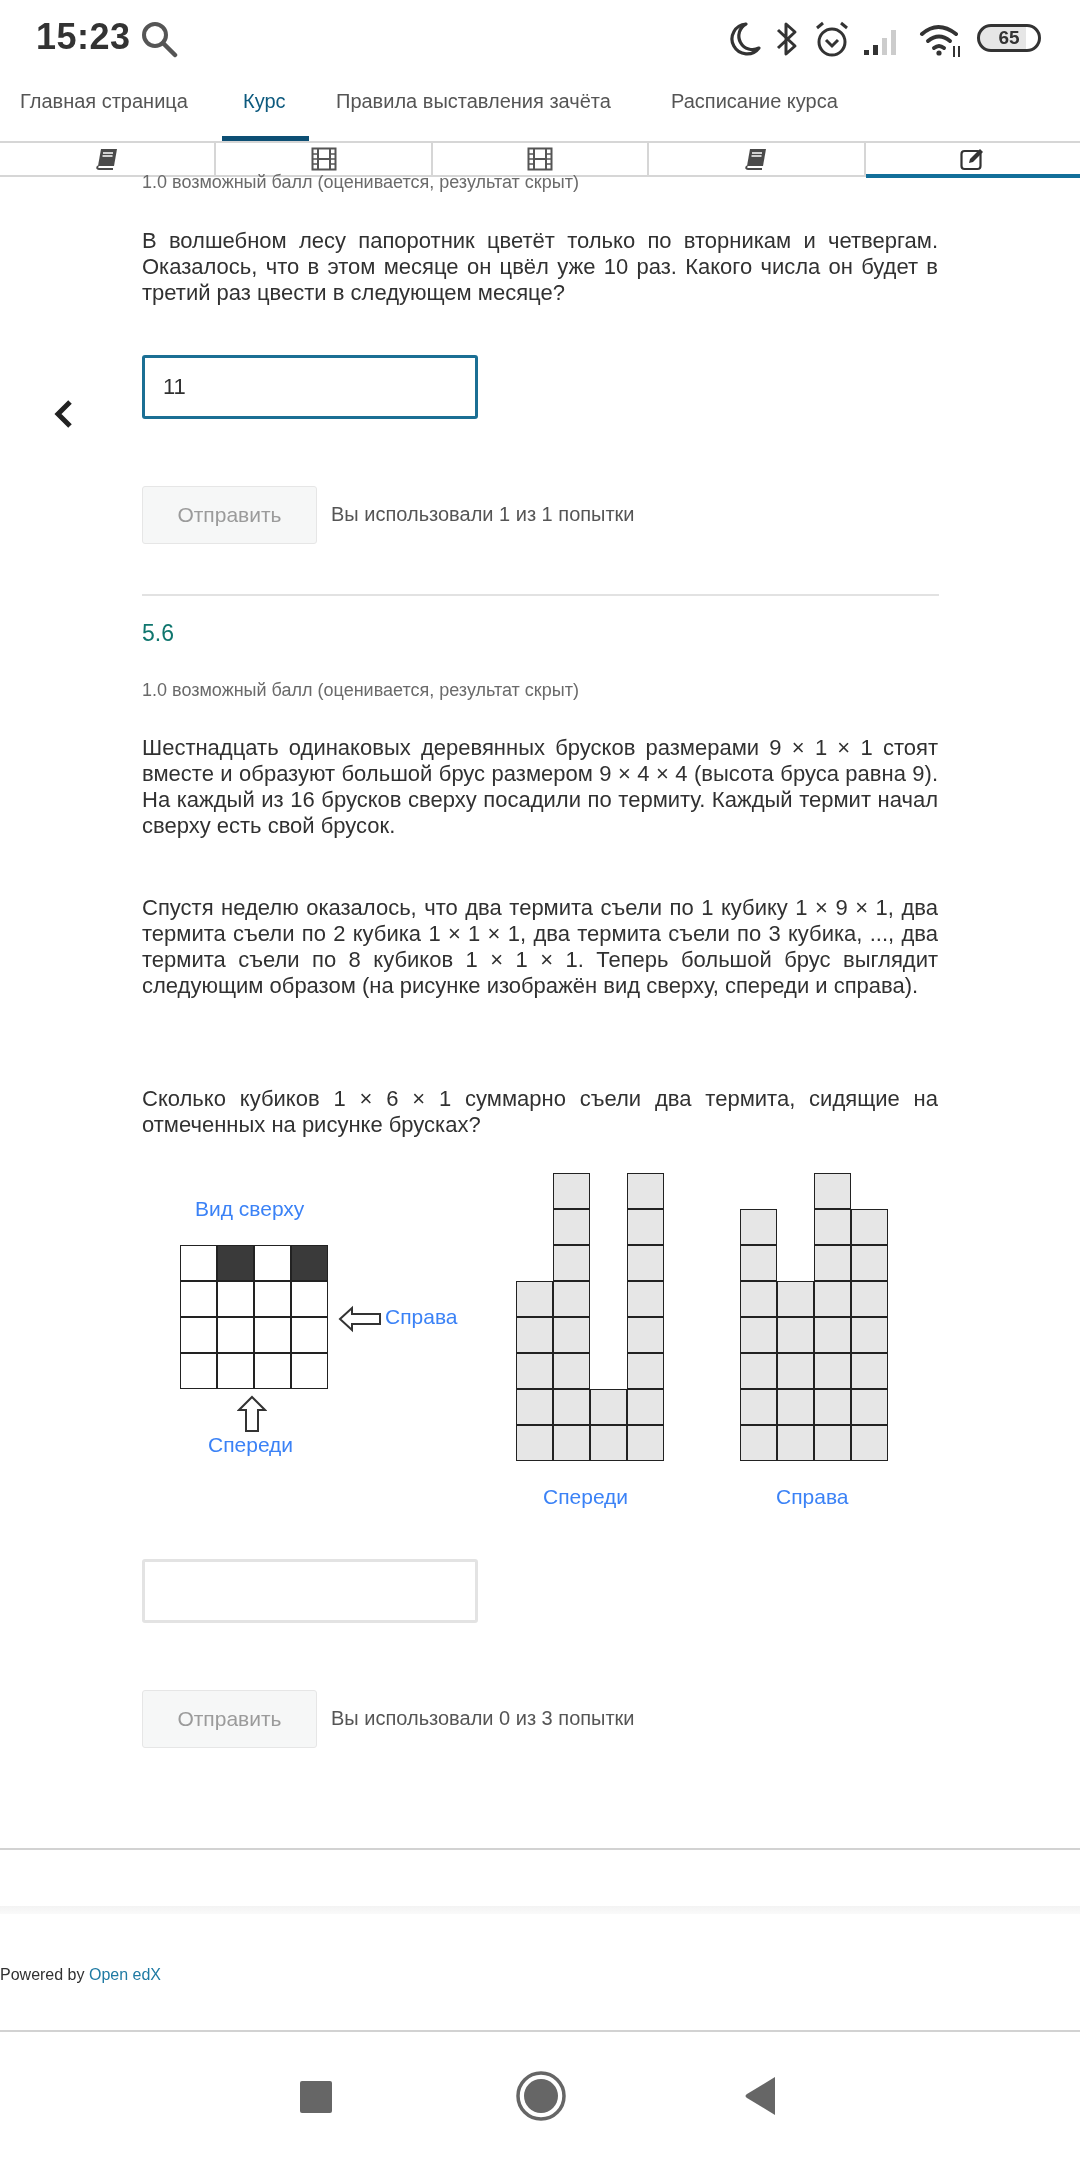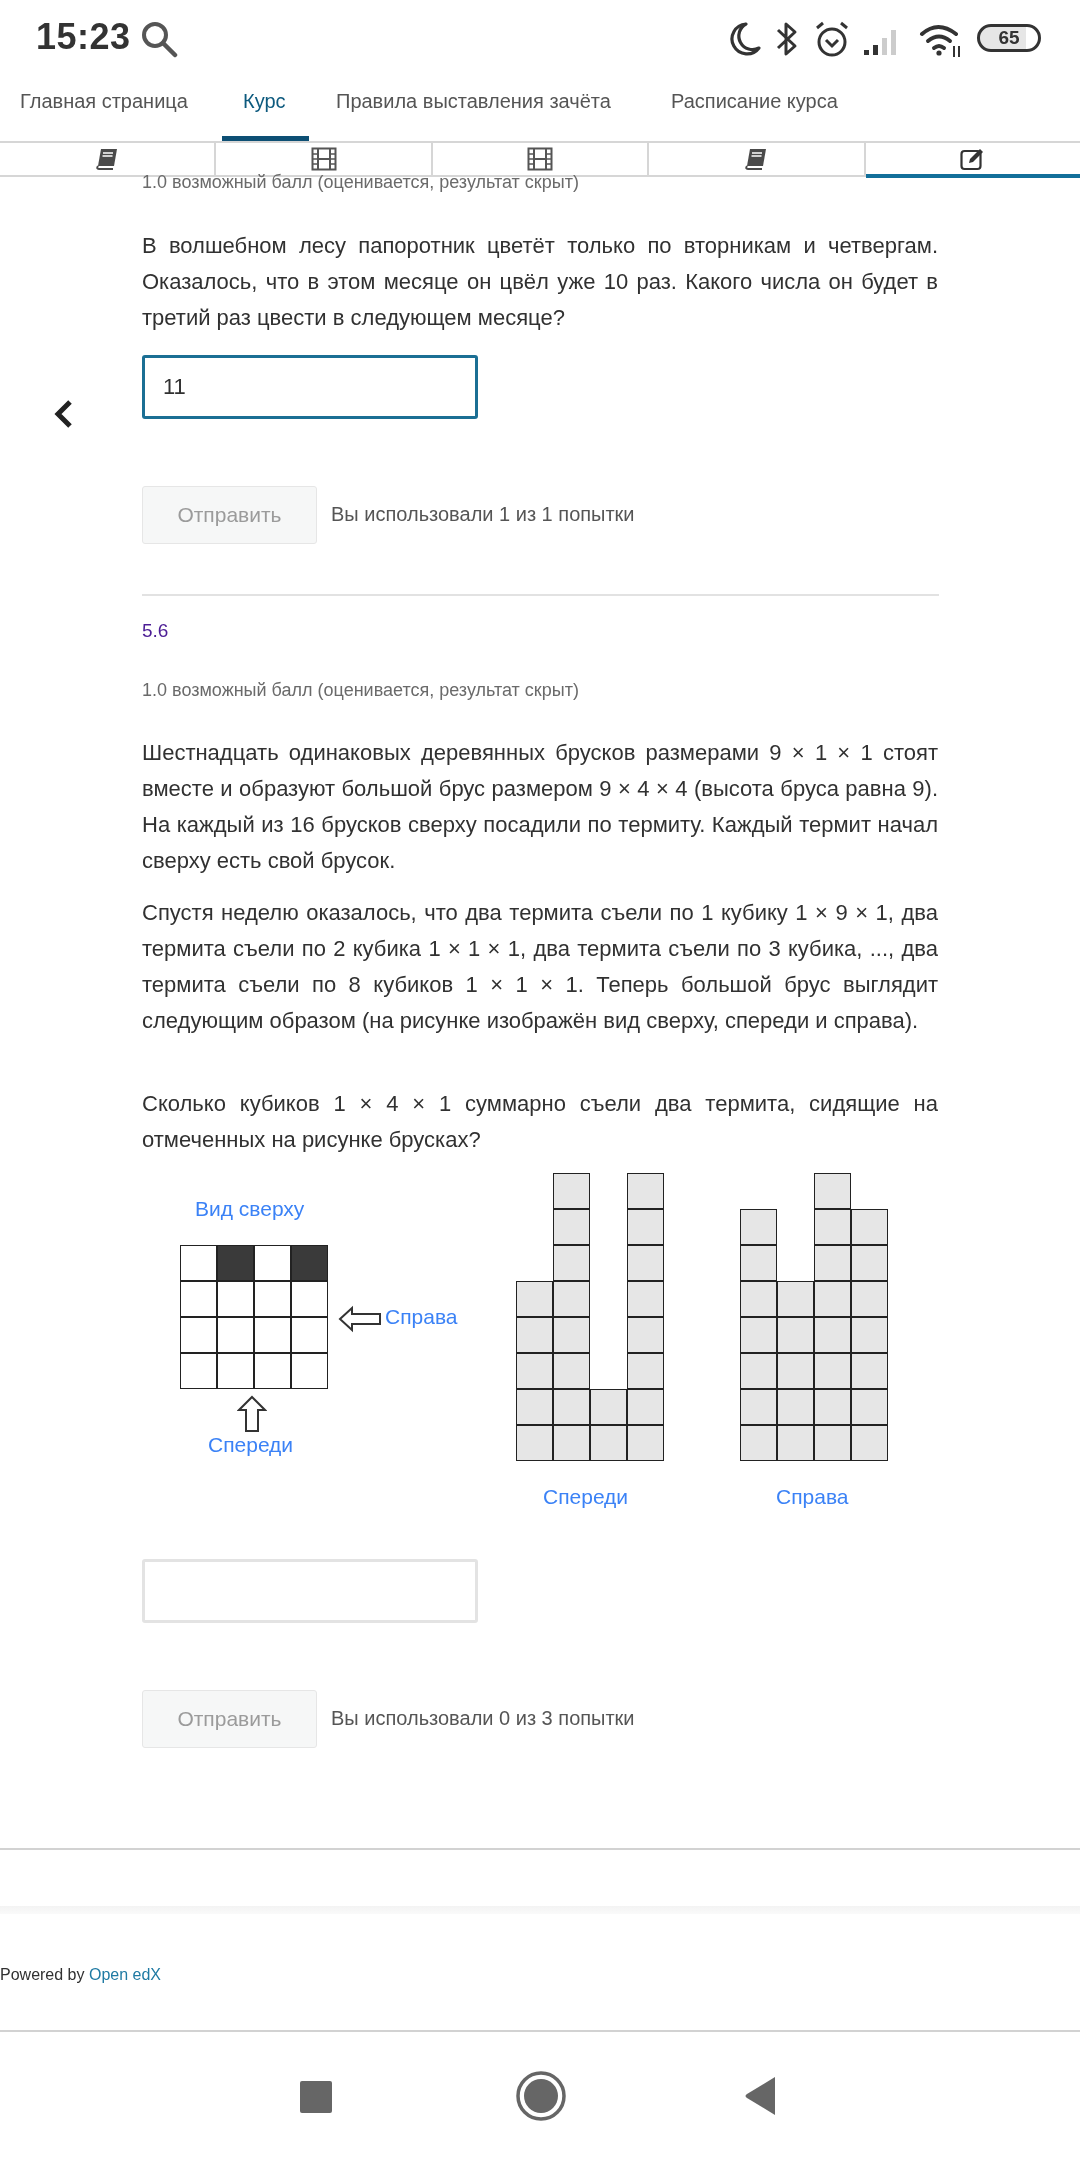--- a/index.html
+++ b/index.html
@@ -21,29 +21,29 @@
   .nav-link { position:absolute; top:12px; font-size:20px; color:#555; white-space:nowrap;text-align:right; }
   .nav-link.active { color:#0d5a7e; }
   #nav-underline { left:222px; top:58px; width:87px; height:6px; background:#0d4f74; }
   
   #unit-tabs { left:0; top:141px; width:1080px; height:36px; border-top:2px solid #d6d6d6; border-bottom:2px solid #d6d6d6; box-sizing:border-box; display:flex; }
   .unit-tab { flex:1; border-right:2px solid #d6d6d6; display:flex; align-items:center; justify-content:center; position:relative; box-sizing:border-box; }
   .unit-tab:last-child { border-right:none; }
   .unit-tab.active::after { content:""; position:absolute; left:0; right:0; bottom:-3px; height:4px; background:#126f9a; }
   
   .meta { font-size:18px; color:#6a6a6a; }
-  .para { font-size:22px; line-height:36px; color:#313131; text-align:justify; text-align-last:left; width:796px; }
+  .para { font-size:22px; line-height:26px; color:#313131; text-align:justify; text-align-last:left; width:796px; }
   #back-chevron { left:52px; top:398px; width:24px; height:32px; }
   .answer-input { box-sizing:border-box; width:336px; height:64px; border-radius:3px; font-size:22px; padding:0 18px; font-family:"Liberation Sans", sans-serif; color:#313131; outline:none; background:#fff; }
   #answer1 { left:142px; top:355px; border:3px solid #1b6f94; }
   #answer2 { left:142px; top:1559px; border:3px solid #e3e3e3; }
   .submit-btn { box-sizing:border-box; width:175px; height:58px; background:#f6f7f7; border:1px solid #e6e6e6; border-radius:3px; color:#9b9b9b; font-size:21px; text-align:center; line-height:56px; font-family:"Liberation Sans", sans-serif; }
   .attempts { font-size:20px; color:#555; white-space:nowrap; }
   #divider1 { left:142px; top:594px; width:797px; height:2px; background:#e2e2e2; }
-  #q-title { left:142px; top:620px; font-size:19px; color:#4c1d95; }
+  #q-title { left:142px; top:620px; font-size:23px; color:#0f766e; }
   
   #figure { left:170px; top:1165px; width:740px; height:360px; }
   .fig-label { position:absolute; font-size:21px; color:#3b82f6; white-space:nowrap; }
   .grid { position:absolute; display:grid; }
   .cell { box-sizing:border-box; border:1.5px solid #222; }
   
   #foot-line1 { left:0; top:1848px; width:1080px; height:2px; background:#d2d2d2; }
   #foot-band { left:0; top:1906px; width:1080px; height:8px; background:linear-gradient(#f3f3f3,#fafafa); }
   #powered { left:0; top:1966px; font-size:16px; color:#313131; white-space:nowrap; }
   #powered a { color:#1f7aa3; text-decoration:none; }
@@ -163,21 +163,21 @@
 
 <div class="abs submit-btn" style="left:142px;top:486px">Отправить</div>
 <div class="abs attempts" style="left:331px;top:503px">Вы использовали 1 из 1 попытки</div>
 
 <div id="divider1" class="abs"></div>
 
 <div id="q-title" class="abs">5.6</div>
 <div class="abs meta" style="left:142px;top:680px">1.0 возможный балл (оценивается, результат скрыт)</div>
 <div class="abs para" style="left:142px;top:735px">Шестнадцать одинаковых деревянных брусков размерами 9 × 1 × 1 стоят вместе и образуют большой брус размером 9 × 4 × 4 (высота бруса равна 9). На каждый из 16 брусков сверху посадили по термиту. Каждый термит начал сверху есть свой брусок.</div>
 <div class="abs para" style="left:142px;top:895px">Спустя неделю оказалось, что два термита съели по 1 кубику 1 × 9 × 1, два термита съели по 2 кубика 1 × 1 × 1, два термита съели по 3 кубика, ..., два термита съели по 8 кубиков 1 × 1 × 1. Теперь большой брус выглядит следующим образом (на рисунке изображён вид сверху, спереди и справа).</div>
-<div class="abs para" style="left:142px;top:1086px">Сколько кубиков 1 × 4 × 1 суммарно съели два термита, сидящие на отмеченных на рисунке брусках?</div>
+<div class="abs para" style="left:142px;top:1086px">Сколько кубиков 1 × 6 × 1 суммарно съели два термита, сидящие на отмеченных на рисунке брусках?</div>
 
 <div id="figure" class="abs">
 
   <div class="fig-label" style="left:25px;top:32px">Вид сверху</div>
   <div id="top-grid" class="grid" style="left:10px;top:80px;grid-template-columns:repeat(4,37px);grid-template-rows:repeat(4,36px);">
       <div class="cell" style="background: rgb(255, 255, 255);"></div>
       <div class="cell" style="background: rgb(58, 58, 58);"></div>
       <div class="cell" style="background: rgb(255, 255, 255);"></div>
       <div class="cell" style="background: rgb(58, 58, 58);"></div>
       <div class="cell" style="background: rgb(255, 255, 255);"></div>

